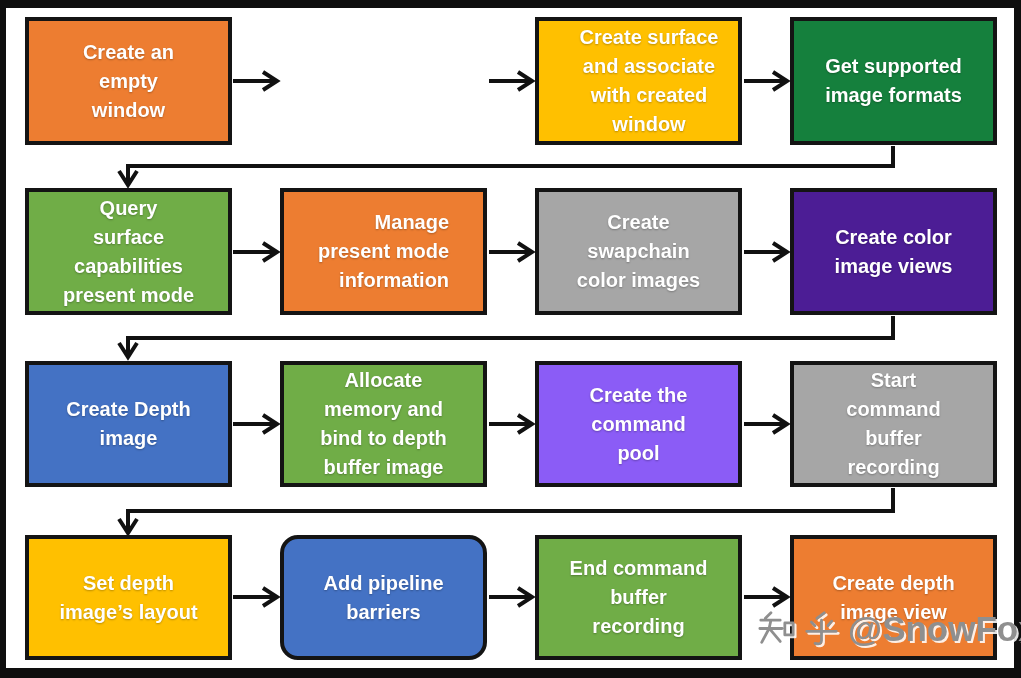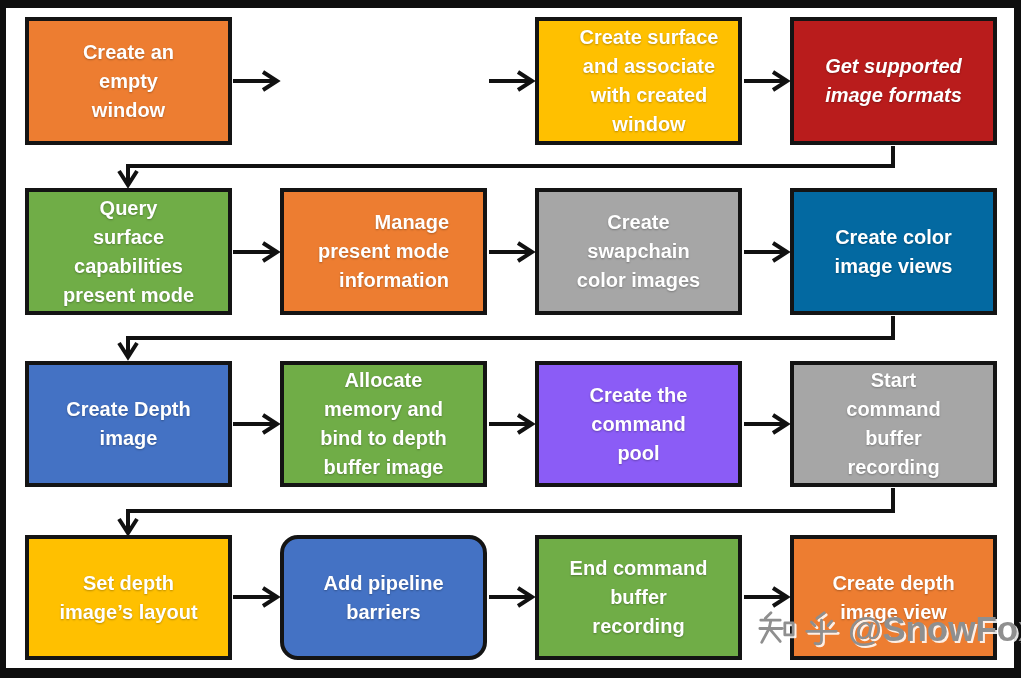--- a/index.html
+++ b/index.html
@@ -69,34 +69,34 @@
     <path d="M893,488 V511 H128 V532 M119,519 L128,533 L137,519"></path>
   </svg>
 
   <div class="box r1 c1" style="background-color: rgb(237, 125, 49);">Create an
 empty
 window</div>
   <div class="box r1 c3" style="background-color: rgb(255, 192, 0); padding-left: 25px;">Create surface
 and associate
 with created
 window</div>
-  <div class="box r1 c4" style="background-color: #b91c1c; font-style: italic;">Get supported
+  <div class="box r1 c4" style="background-color: #15803d;">Get supported
 image formats</div>
 
   <div class="box r2 c1" style="background-color: rgb(112, 173, 71);">Query
 surface
 capabilities
 present mode</div>
   <div class="box r2 c2" style="background-color: rgb(237, 125, 49); text-align: right;">Manage
 present mode
 information</div>
   <div class="box r2 c3" style="background-color: rgb(166, 166, 166);">Create
 swapchain
 color images</div>
-  <div class="box r2 c4" style="background-color: #0369a1; text-align: center;">Create color
+  <div class="box r2 c4" style="background-color: #4c1d95; text-align: center;">Create color
 image views</div>
 
   <div class="box r3 c1" style="background-color: rgb(68, 114, 196);">Create Depth
 image</div>
   <div class="box r3 c2" style="background-color: rgb(112, 173, 71);">Allocate
 memory and
 bind to depth
 buffer image</div>
   <div class="box r3 c3" style="background-color: #8b5cf6;">Create the
 command

